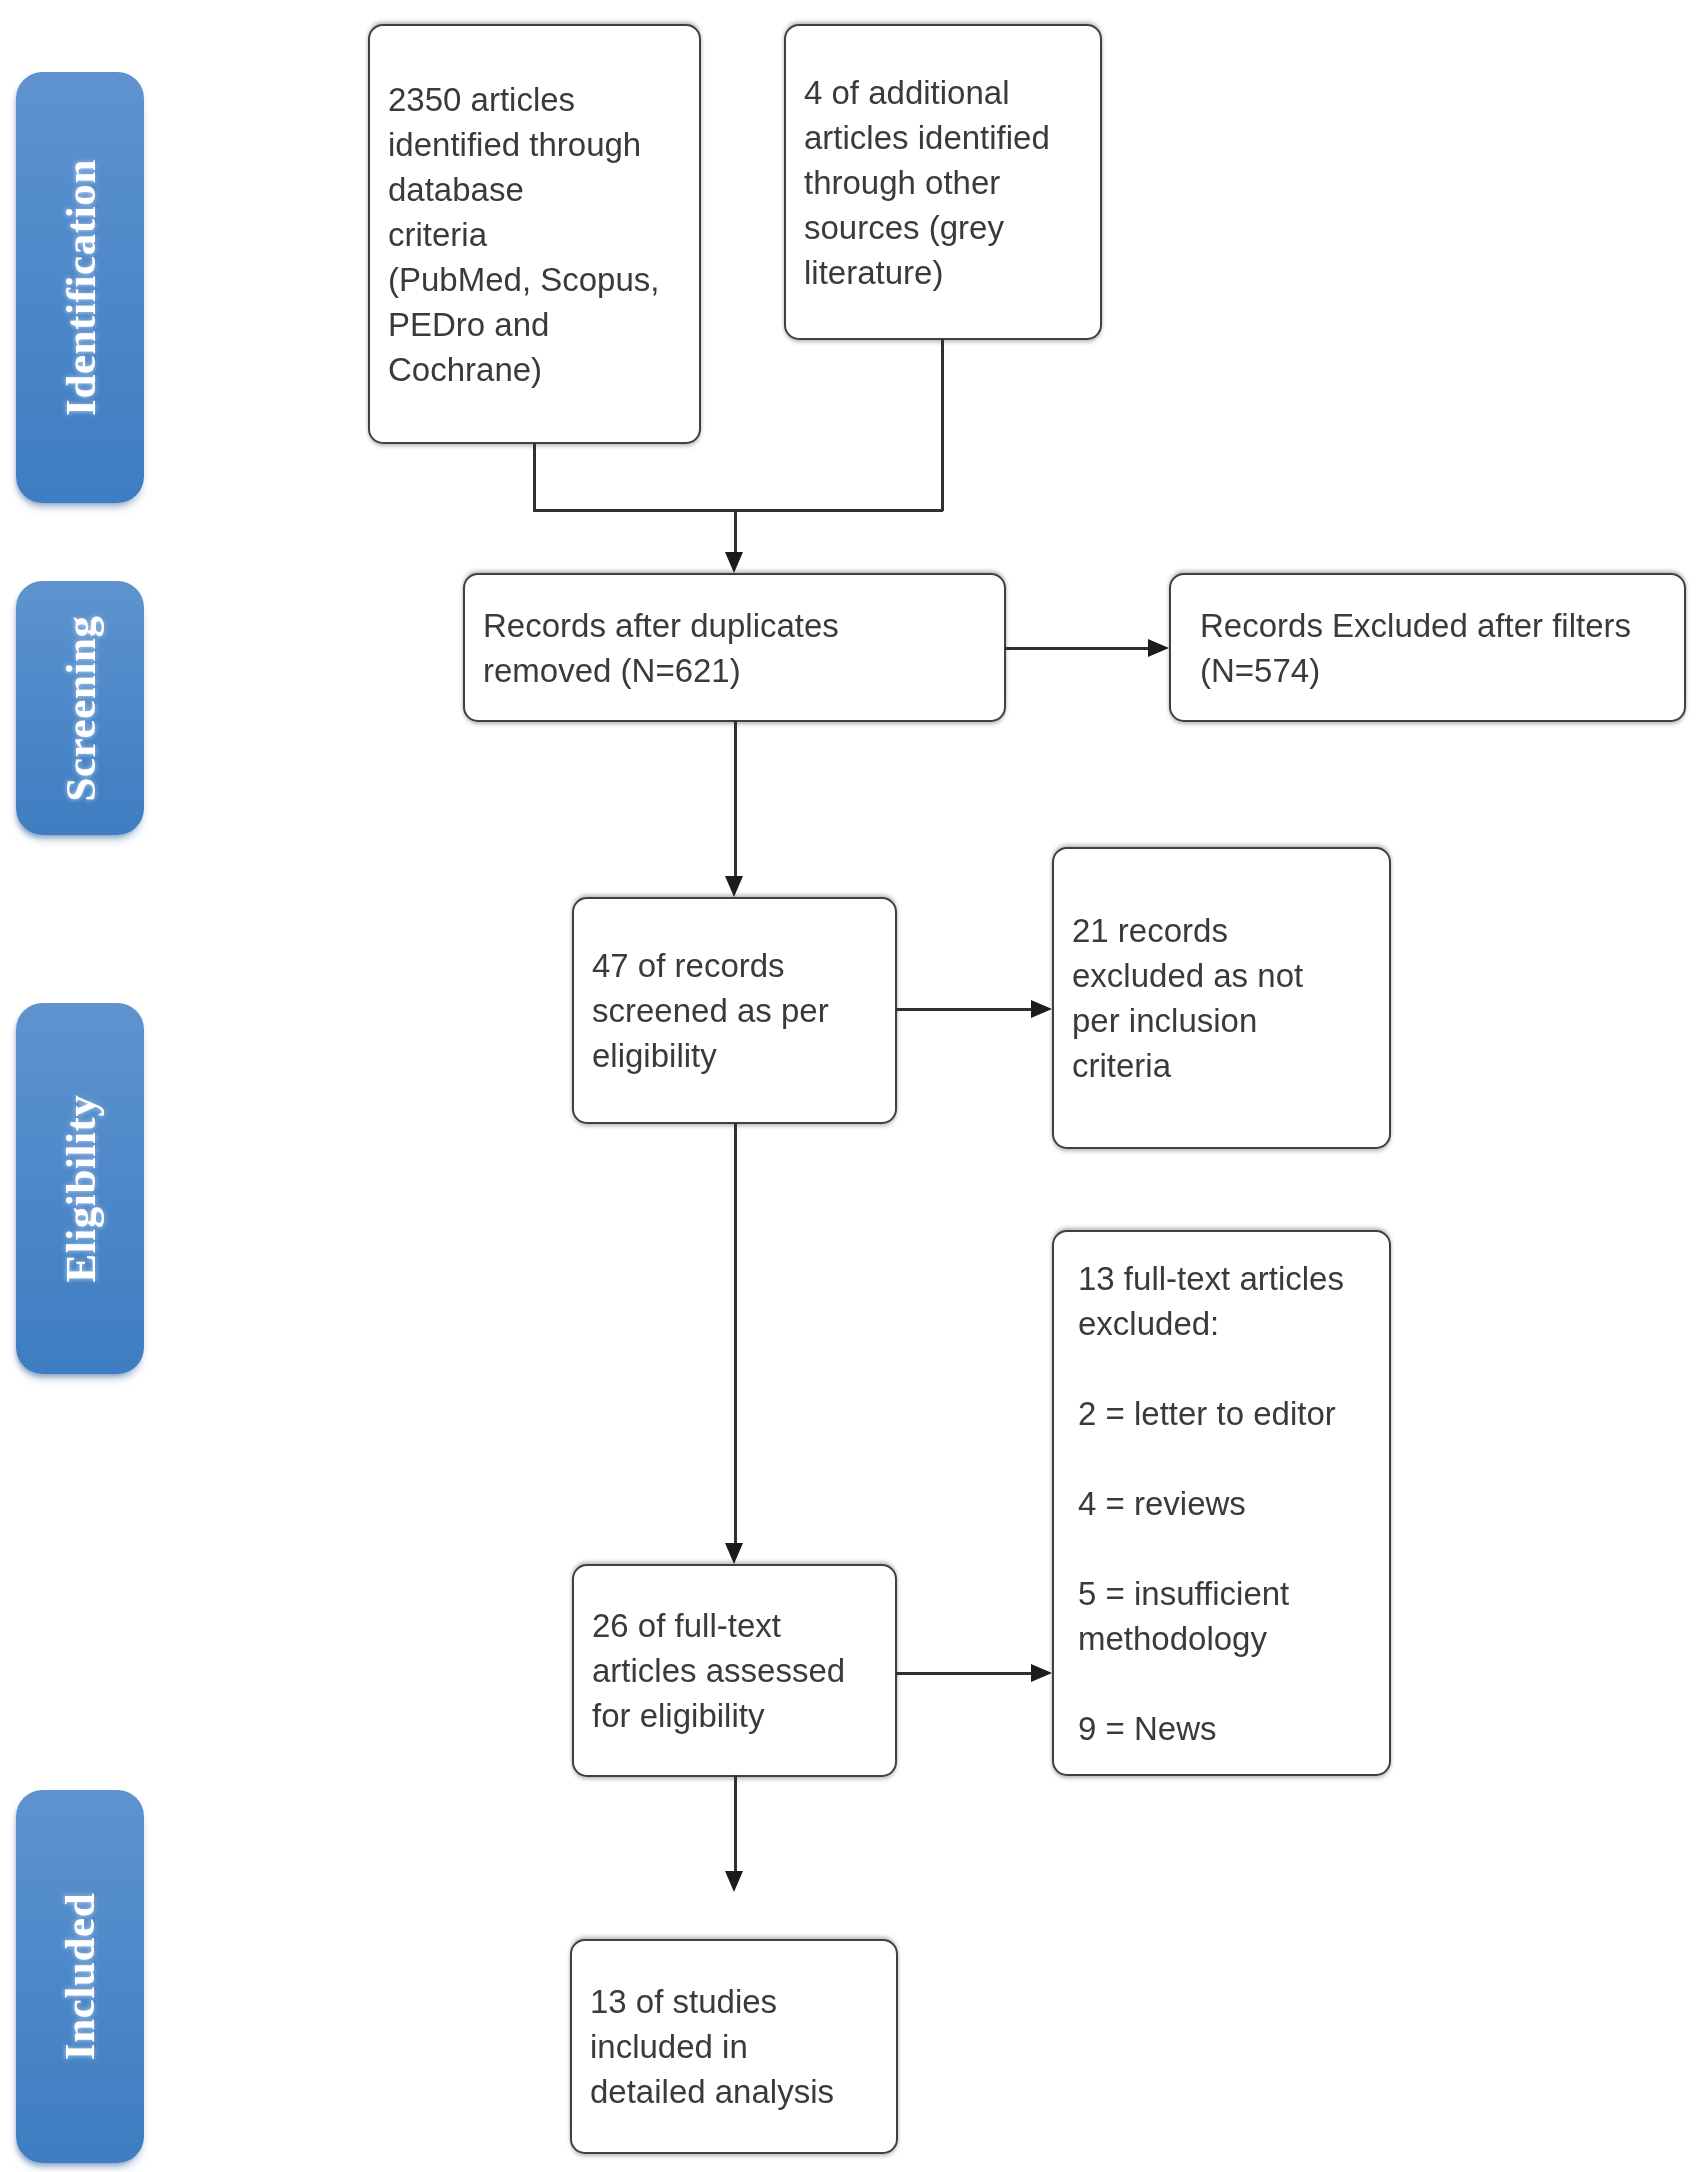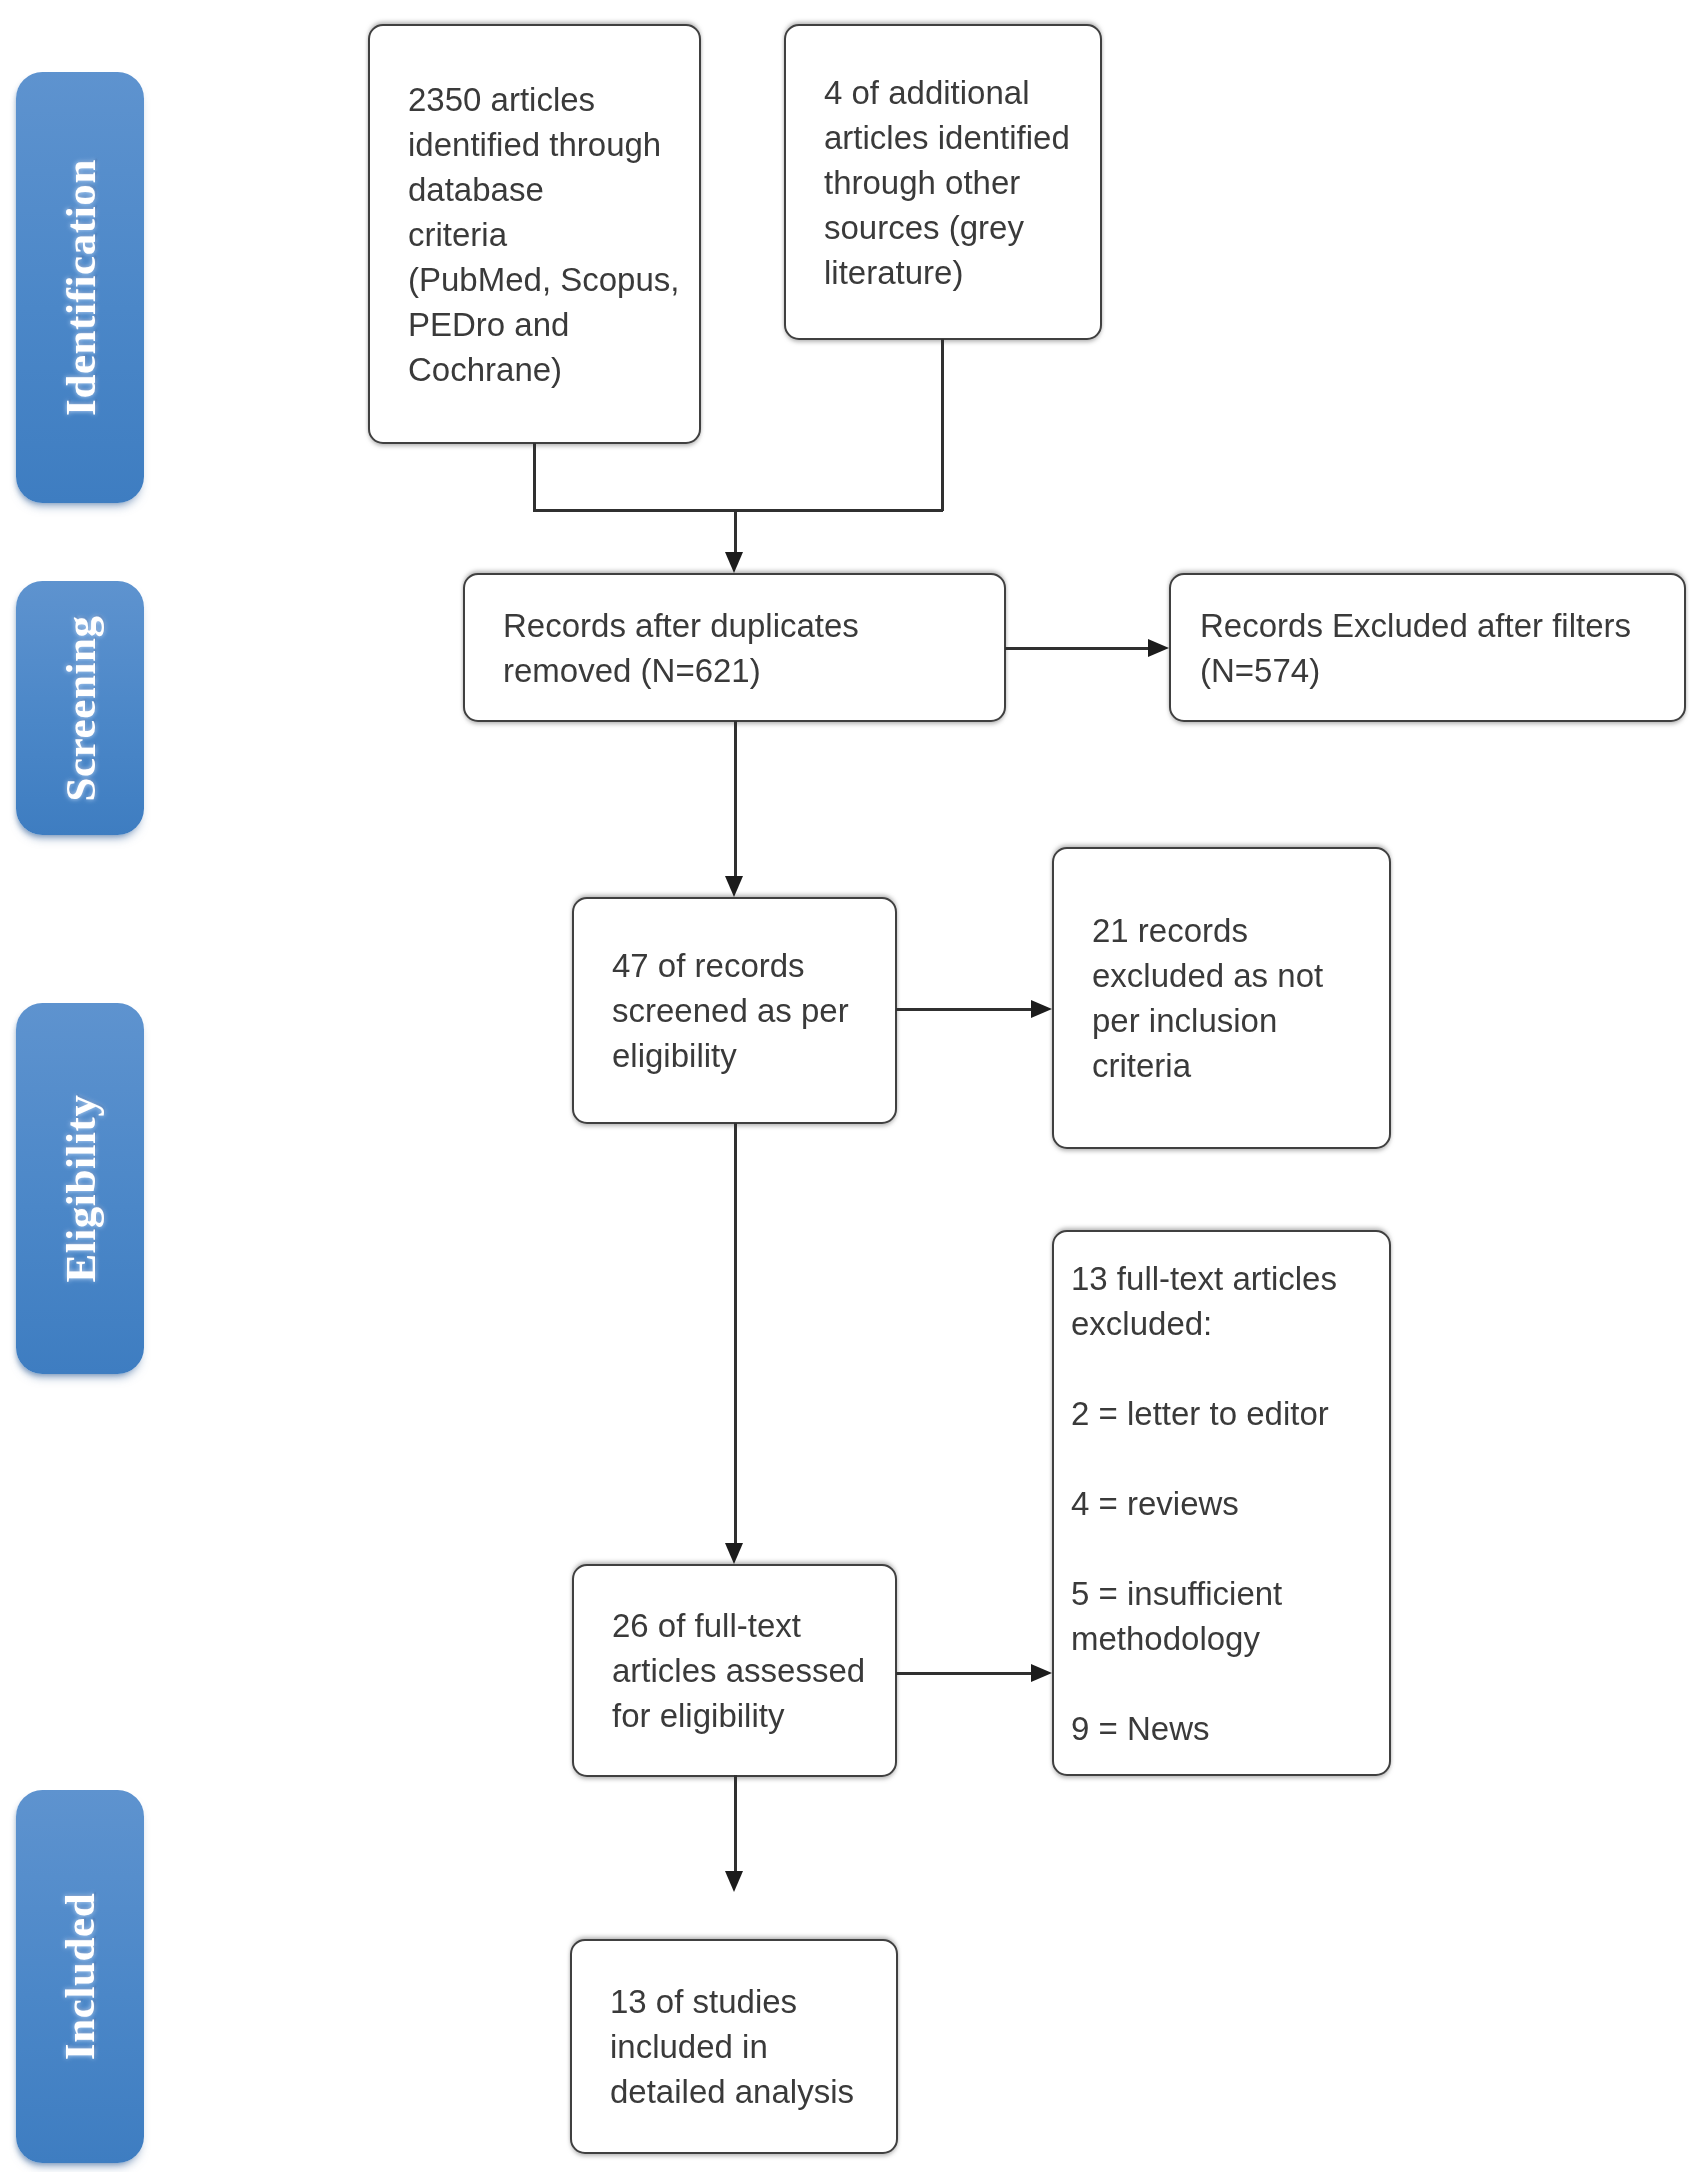--- a/index.html
+++ b/index.html
@@ -44,21 +44,21 @@
     position: absolute;
     box-sizing: border-box;
     background: #ffffff;
     border: 2.3px solid #404040;
     border-radius: 15px;
     box-shadow: 0 -2.9px 4px -1.1px rgba(120, 120, 120, 0.55),
                 0 2.9px 4px -1.1px rgba(120, 120, 120, 0.55);
     display: flex;
     flex-direction: column;
     justify-content: center;
-    padding-left: 38px;
+    padding-left: 18px;
     padding-right: 5.7px;
     color: #3a3a3a;
     font-size: 33px;
   }
   .tline {
     line-height: 45px;
     min-height: 45px;
     white-space: nowrap;
   }
 
@@ -142,21 +142,21 @@
       <div class="tline">per inclusion</div>
       <div class="tline">criteria</div>
     </div>
 
   <div class="fbox" style="left:572px; top:1564px; width:325px; height:213px;">
       <div class="tline">26 of full-text</div>
       <div class="tline">articles assessed</div>
       <div class="tline">for eligibility</div>
     </div>
 
-  <div class="fbox" style="left:1052px; top:1230px; width:339px; height:546px; padding-left:17px;">
+  <div class="fbox" style="left:1052px; top:1230px; width:339px; height:546px; padding-left:24px;">
       <div class="tline">13 full-text articles</div>
       <div class="tline">excluded:</div>
       <div class="tline"></div>
       <div class="tline">2 = letter to editor</div>
       <div class="tline"></div>
       <div class="tline">4 = reviews</div>
       <div class="tline"></div>
       <div class="tline">5 = insufficient</div>
       <div class="tline">methodology</div>
       <div class="tline"></div>

